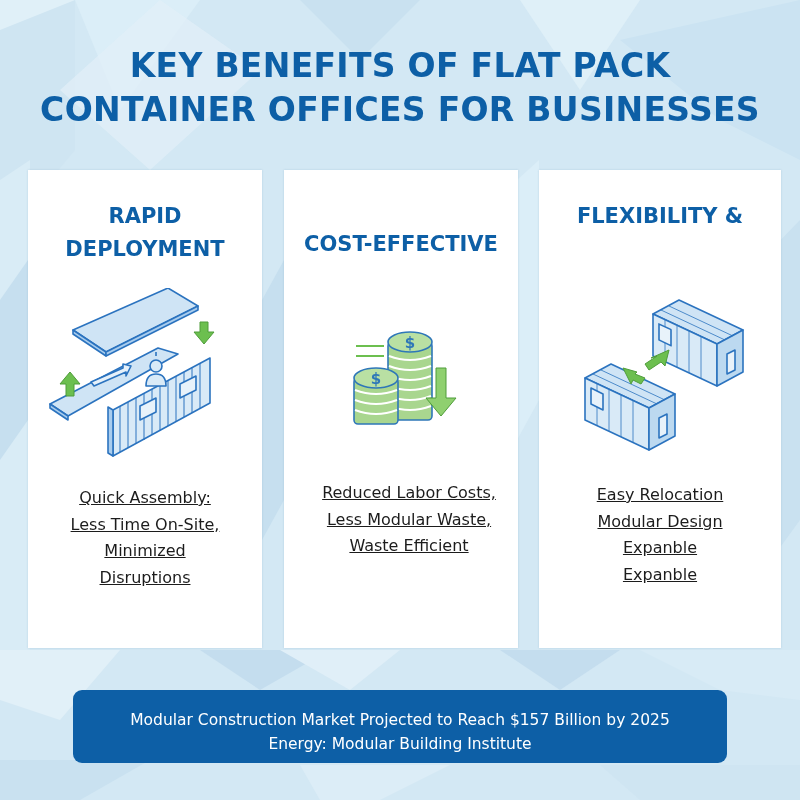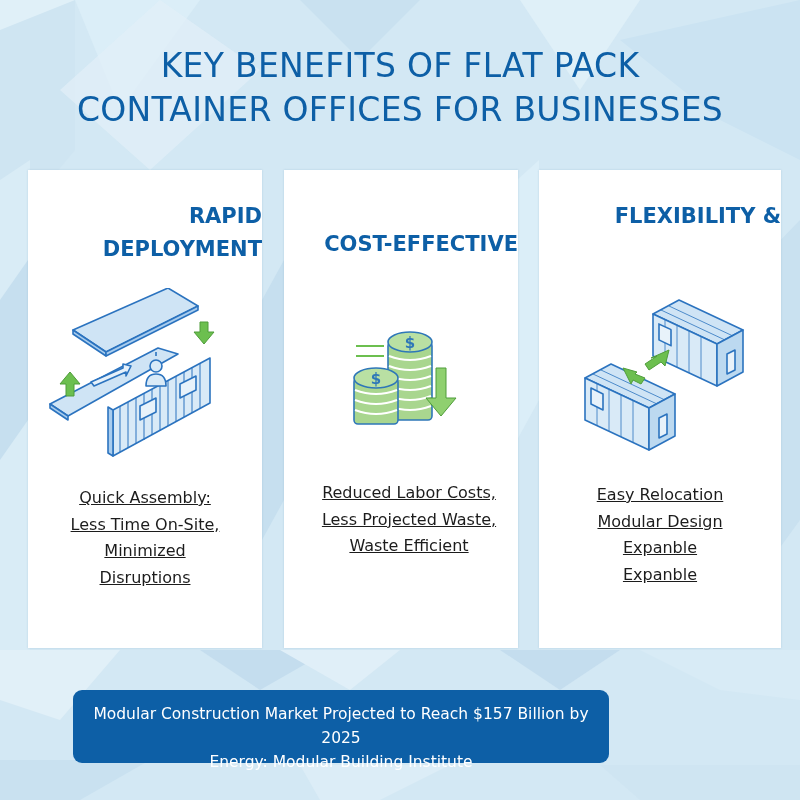--- a/index.html
+++ b/index.html
@@ -4,47 +4,47 @@
 <style>
   html, body { margin: 0; padding: 0; }
   body {
     width: 800px; height: 800px; overflow: hidden; position: relative;
     font-family: "DejaVu Sans", "Liberation Sans", sans-serif;
     background: #d6eaf5;
   }
   .bg { position: absolute; inset: 0; z-index: 0; }
   .title {
     position: absolute; left: 0; top: 44px; width: 800px; z-index: 2;
-    text-align: center; color: #0d5fa6; font-weight: normal;
+    text-align: center; color: #0d5fa6; font-weight: bold;
     font-size: 33px; line-height: 44px; letter-spacing: 0.3px;
     font-family: "DejaVu Sans", sans-serif;
   }
   .title span { display: block; }
   .card {
     position: absolute; top: 170px; width: 234px; height: 478px; z-index: 2;
     background: #ffffff; box-shadow: 0 0 2px rgba(120,160,190,0.35);
   }
   .card-title {
-    position: absolute; left: 0; width: 100%; text-align: right;
+    position: absolute; left: 0; width: 100%; text-align: center;
     color: #0d5fa6; font-weight: bold; font-size: 21px; line-height: 33px;
     font-family: "DejaVu Sans", sans-serif;
   }
   .card-title span { display: block; }
   .card-icon { position: absolute; left: 0; width: 100%; }
   .card-text {
     position: absolute; left: 0; width: 100%; text-align: center;
     color: #1c1c1c; font-size: 16px; line-height: 26.5px;
     font-family: "DejaVu Sans", sans-serif;
     text-decoration: underline;
   }
   .card-text span { display: block; }
   .banner {
-    position: absolute; left: 73px; top: 690px; width: 536px; height: 73px; z-index: 2;
+    position: absolute; left: 73px; top: 690px; width: 654px; height: 73px; z-index: 2;
     background: #0d5fa6; border-radius: 9px; color: #ffffff; text-align: center;
-    font-size: 15.5px; line-height: 24px; padding-top: 12px; box-sizing: border-box;
+    font-size: 15.5px; line-height: 24px; padding-top: 18px; box-sizing: border-box;
     font-family: "DejaVu Sans", sans-serif;
   }
   .banner span { display: block; }
 </style>
 </head>
 <body>
 
 <svg class="bg" width="800" height="800" viewBox="0 0 800 800">
   <rect width="800" height="800" fill="#d3e8f4"></rect>
   <polygon points="0,0 75,0 0,110" fill="#e3f1f9" opacity="0.8"></polygon>
@@ -154,21 +154,21 @@
         <path d="M71,82 Q92,90 113,82" fill="none"></path>
       </g>
       <ellipse cx="92" cy="50" rx="22" ry="10" fill="#b9e0a3"></ellipse>
     </g>
     <text x="126" y="20" text-anchor="middle" font-family="DejaVu Sans, sans-serif" font-size="15" font-weight="bold" fill="#2e77b8">$</text>
     <text x="92" y="56" text-anchor="middle" font-family="DejaVu Sans, sans-serif" font-size="15" font-weight="bold" fill="#2e77b8">$</text>
     <polygon points="152,40 162,40 162,70 172,70 157,88 142,70 152,70" fill="#8fd06f" stroke="#4f9d3a" stroke-width="1"></polygon>
   </svg>
   <div class="card-text" style="top:310px;padding-left:8px;">
     <span>Reduced Labor Costs,</span>
-    <span>Less Projected Waste,</span>
+    <span>Less Modular Waste,</span>
     <span>Waste Efficient</span>
   </div>
 </div>
 
 <div class="card" style="left:539px;padding-left:8px;">
   <div class="card-title" style="top:30px;">
     <span>FLEXIBILITY &amp;</span>
   </div>
   <svg class="card-icon" style="top:120px;" width="234" height="170" viewBox="0 0 234 170">
     <g stroke="#2b73bf" stroke-width="1.6" stroke-linejoin="round">

